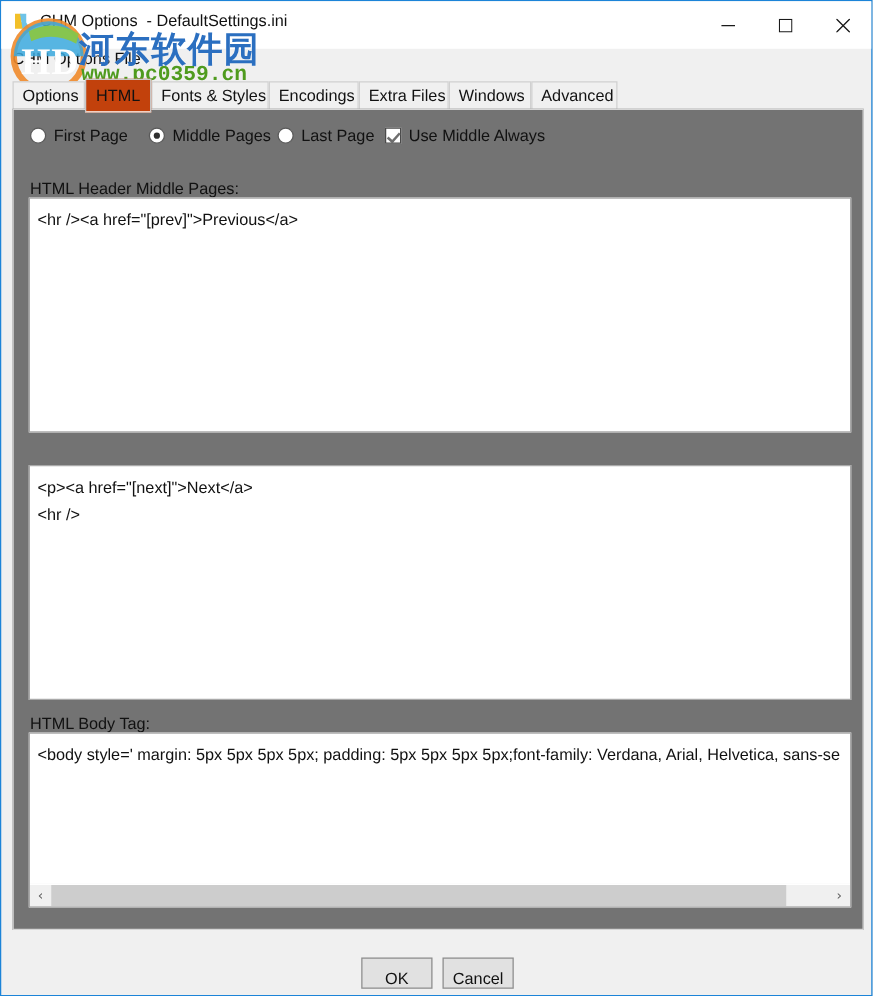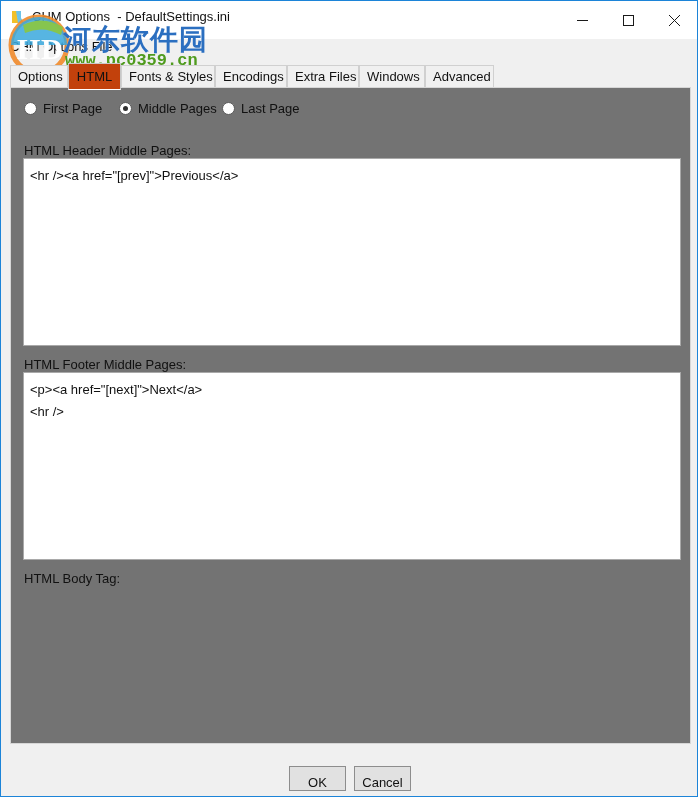--- a/index.html
+++ b/index.html
@@ -330,33 +330,45 @@
         <span class="opt-label">First Page</span>
       </div>
       <div class="opt" style="left:108px; width:106px;">
         <span class="radio-box on"></span>
         <span class="opt-label">Middle Pages</span>
       </div>
       <div class="opt" style="left:211px; width:88px;">
         <span class="radio-box"></span>
         <span class="opt-label">Last Page</span>
       </div>
+      <div class="opt" style="left:297px; width:135px;">
+        <span class="check-box on"></span>
+        <span class="opt-label">Use Middle Always</span>
+      </div>
     </div>
 
     <div class="field-label" id="lbl-header">HTML Header Middle Pages:</div>
     <div class="textbox" id="box-header">
       <div class="line" id="hdr-line-0">&lt;hr /&gt;&lt;a href="[prev]"&gt;Previous&lt;/a&gt;</div>
     </div>
 
-    <div class="field-label" id="lbl-footer">HTML Footer Middle Pages:</div>
     <div class="textbox" id="box-footer">
       <div class="line" id="ftr-line-0">&lt;p&gt;&lt;a href="[next]"&gt;Next&lt;/a&gt;</div>
       <div class="line" id="ftr-line-1">&lt;hr /&gt;</div>
     </div>
 
     <div class="field-label" id="lbl-body">HTML Body Tag:</div>
+    <div class="textbox" id="box-body">
+      <div class="line" id="body-line-0">&lt;body style=' margin: 5px 5px 5px 5px; padding: 5px 5px 5px 5px;font-family: Verdana, Arial, Helvetica, sans-se</div>
+
+      <div id="hscroll">
+        <div class="sb-arrow" id="sb-left">‹</div>
+        <div id="hscroll-thumb"></div>
+        <div class="sb-arrow" id="sb-right">›</div>
+      </div>
+    </div>
 
   </div>
 
   <button class="dlgbtn" id="btn-ok">OK</button>
   <button class="dlgbtn" id="btn-cancel">Cancel</button>
 
 </div>
 
 </body></html>

